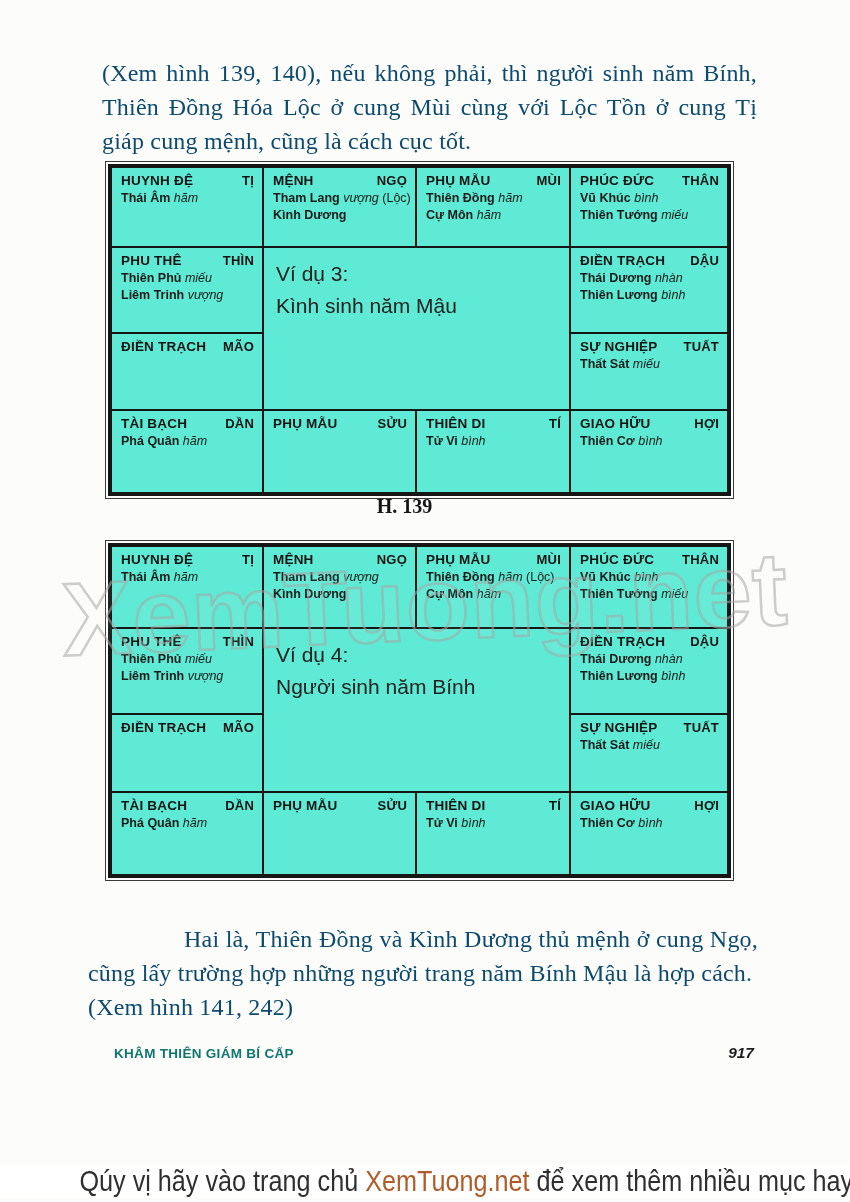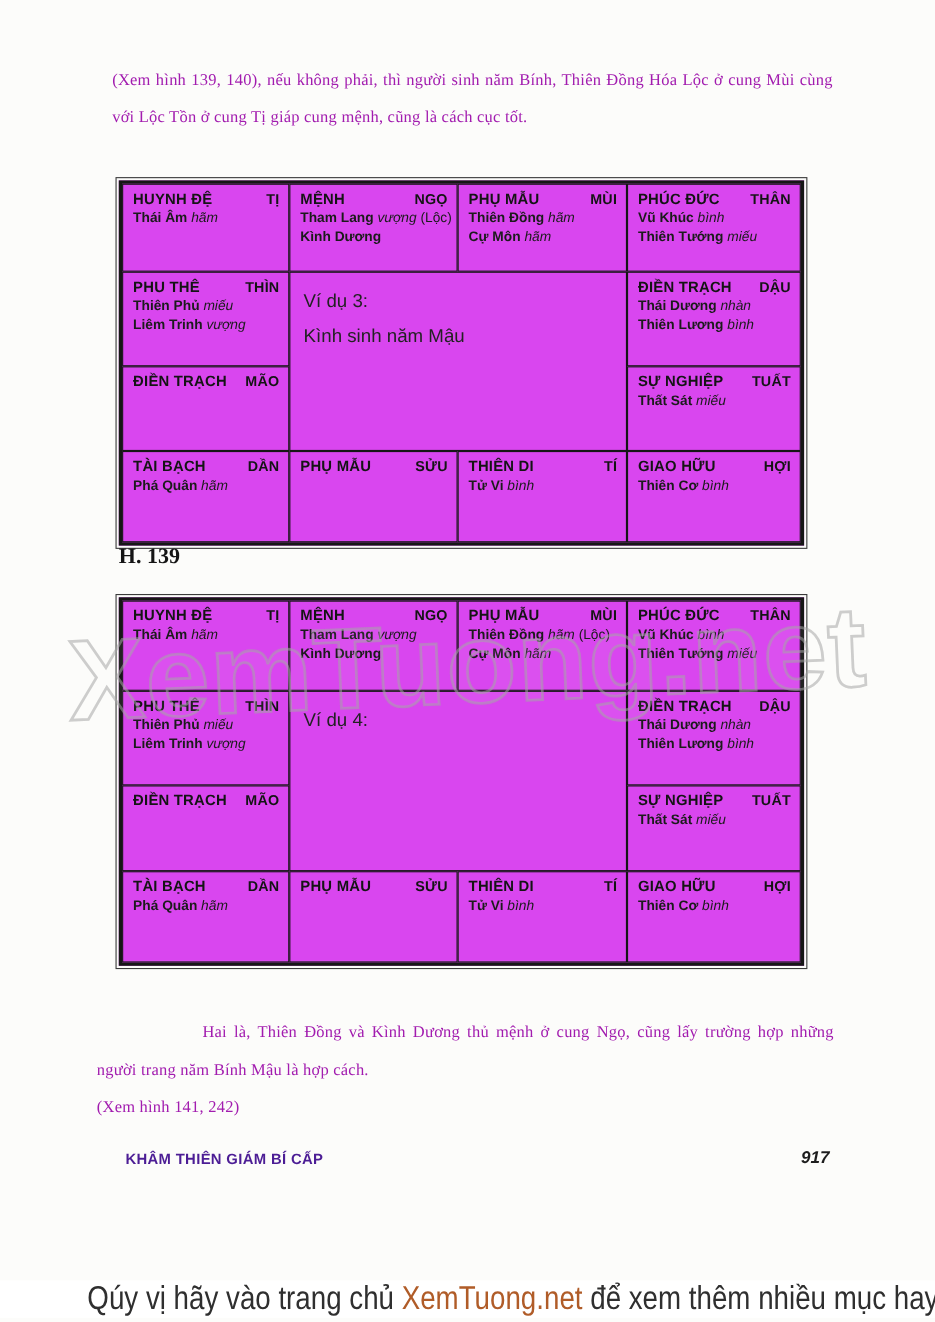--- a/index.html
+++ b/index.html
@@ -9,36 +9,36 @@
     margin:0 auto;
     background:#fcfcfa;
     font-family:"Liberation Serif", serif;
     color:#1a1a1a;
     overflow:hidden;
   }
   
   .para{
     position:absolute;
     text-align:justify;
-    font-size:15px;
+    font-size:24px;
     line-height:34px;
-    color:#a21caf;
+    color:#0c4a6e;
     letter-spacing:.2px;
   }
   #intro-para{ left:102px; top:56px; width:655px; }
   #closing-para{ left:88px; top:922px; width:670px; text-indent:96px; }
   #closing-ref{ left:88px; top:990px; width:670px; text-indent:0; }
 
   
   .chart{
     position:absolute;
     left:108px;
     display:grid;
     grid-template-columns:152px 153px 154px 158px;
-    background:#d946ef;
+    background:#5eead4;
     border:3px solid #161616;
     outline:1.5px solid #3a3a3a;
     outline-offset:2px;
     font-family:"Liberation Sans", sans-serif;
   }
   #chart-139{ top:164px; grid-template-rows:80px 86px 77px 83px; }
   #chart-140{ top:543px; grid-template-rows:82px 86px 78px 83px; }
   .cell{
     border:1.5px solid #161616;
     padding:5px 8px 4px 9px;
@@ -61,30 +61,30 @@
     color:#1b1b1b;
     white-space:nowrap;
   }
   .star-line b{ font-weight:bold; }
   .star-line i{ font-style:italic; font-weight:normal;text-align:center; }
   .center-cell{
     grid-column:2 / 4;
     grid-row:2 / 4;
     border:1.5px solid #161616;
     padding:10px 12px;
-    font-size:17px;
+    font-size:21px;
     line-height:32px;
     color:#222;
     font-family:"Liberation Sans", sans-serif;
   }
   .caption{
     position:absolute;
-    left:108px;
+    left:96px;
     width:617px;
-    text-align:left;
+    text-align:center;
     font-size:20px;
     font-weight:bold;
     font-family:"Liberation Serif", serif;
     color:#151515;
   }
   #caption-139{ top:495px; }
   #caption-140{ top:876px; }
 
   
   #watermark{
@@ -105,21 +105,21 @@
   }
 
   
   #footer-title{
     position:absolute;
     left:114px; top:1046px;
     font-family:"Liberation Sans", sans-serif;
     font-weight:bold;
     font-size:13.5px;
     letter-spacing:.3px;
-    color:#4c1d95;
+    color:#0f766e;
   }
   #footer-page{
     position:absolute;
     right:96px; top:1044px;
     font-family:"Liberation Sans", sans-serif;
     font-weight:bold;
     font-style:italic;
     font-size:15.5px;
     color:#1d1d1d;
   }
@@ -317,20 +317,21 @@
         <span class="palace">PHU THÊ</span>
         <span class="branch">THÌN</span>
       </div>
       <div class="stars">
           <div class="star-line"><b>Thiên Phủ</b> <i>miếu</i></div>
           <div class="star-line"><b>Liêm Trinh</b> <i>vượng</i></div>
         </div>
     </div>
     <div class="center-cell">
       <div>Ví dụ 4:</div>
+      <div>Người sinh năm Bính</div>
     </div>
     <div class="cell" style="grid-area:2/4">
       <div class="cell-head">
         <span class="palace">ĐIỀN TRẠCH</span>
         <span class="branch">DẬU</span>
       </div>
       <div class="stars">
           <div class="star-line"><b>Thái Dương</b> <i>nhàn</i></div>
           <div class="star-line"><b>Thiên Lương</b> <i>bình</i></div>
         </div>

